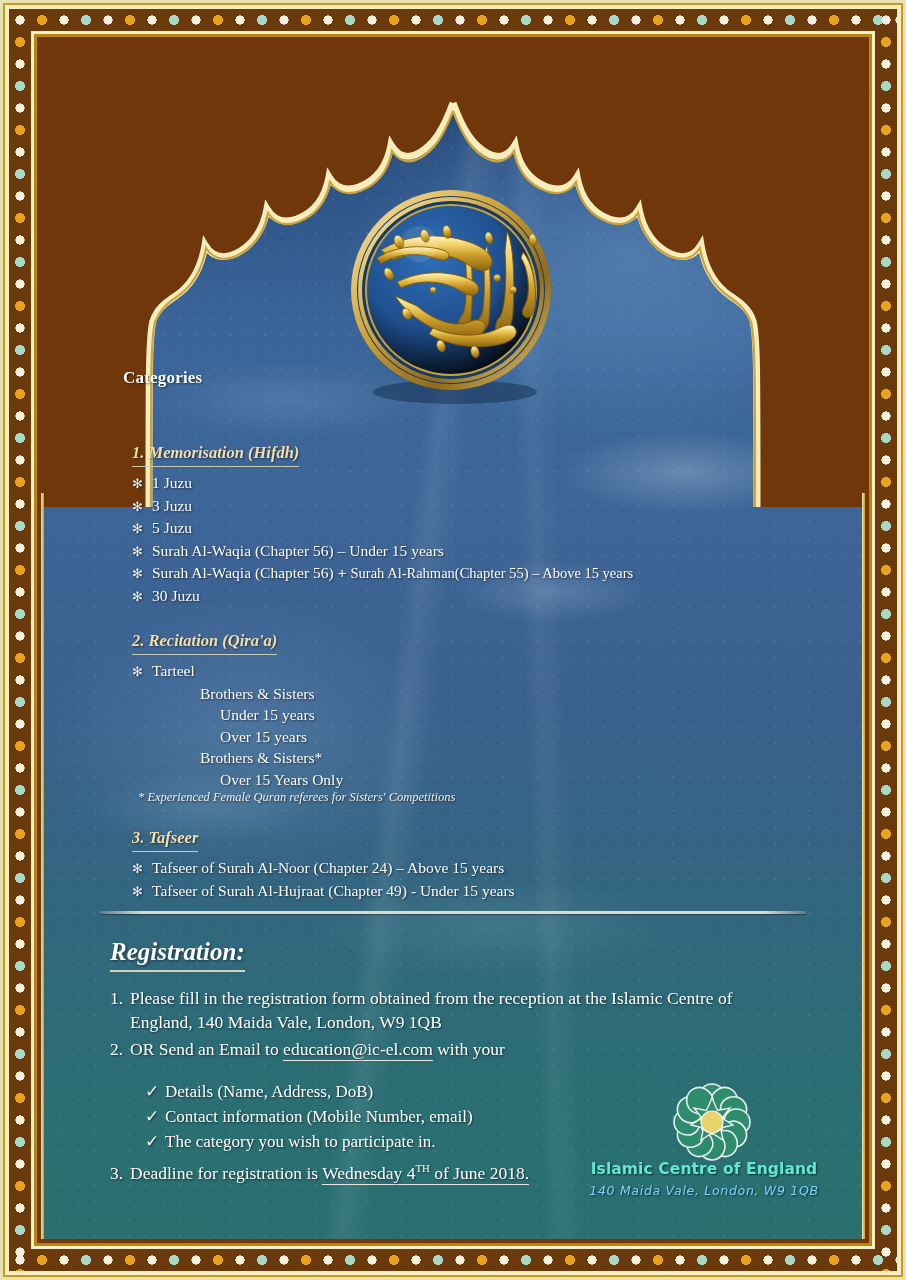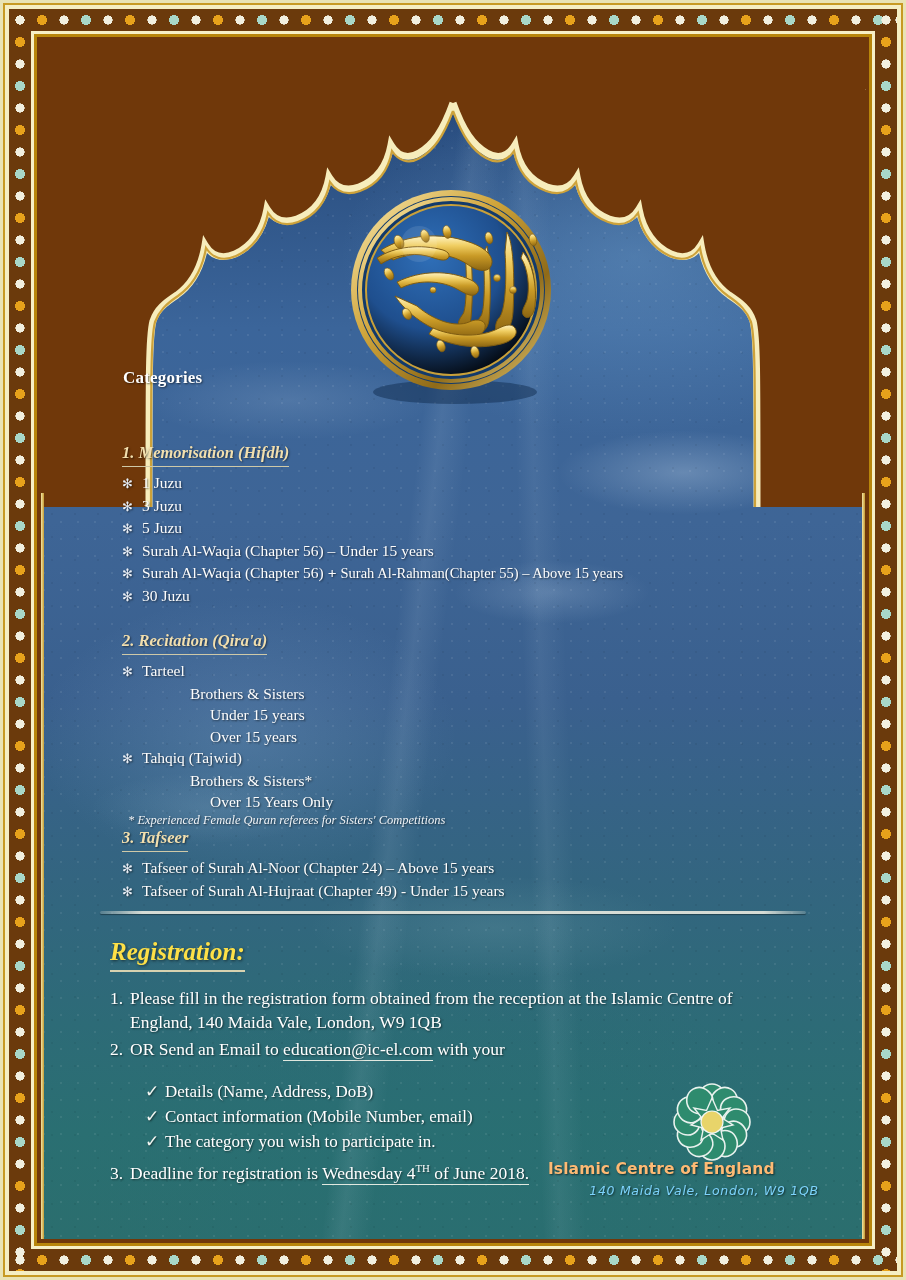--- a/index.html
+++ b/index.html
@@ -127,21 +127,21 @@
   .content{
     position:absolute; left:0; top:0; right:0; bottom:0;
     color:#fff;
   }
   .sec-title{
     position:absolute; left:123px; top:368px;
     font-size:17px; font-weight:bold; letter-spacing:.2px;
     text-shadow:1px 1px 2px rgba(0,0,0,.55);
   }
 
-  .catblock{position:absolute;left:122px;right:40px;}
+  .catblock{position:absolute;left:132px;right:40px;}
   .cat-head{
     display:inline-block;
     font-style:italic; font-weight:bold; font-size:16.5px;
     color:#f2dfae;
     border-bottom:1.6px solid #cfc9a8;
     padding-bottom:3px; margin-bottom:5px;
     text-shadow:1px 1px 2px rgba(0,0,0,.5);
   }
   ul.items{list-style:none;}
   ul.items li{
@@ -161,21 +161,21 @@
 
   .divider{
     position:absolute; left:100px; right:100px; top:911px; height:3px;
     background:linear-gradient(90deg,rgba(200,205,200,.25),rgba(222,226,218,.95) 6%,rgba(222,226,218,.95) 94%,rgba(200,205,200,.25));
     border-radius:2px;
     box-shadow:0 1px 1px rgba(0,0,0,.35);
   }
 
   .reg-head{
     position:absolute; left:110px; top:938px;
-    font-style:italic; font-weight:bold; font-size:25px; color:#fde047;
+    font-style:italic; font-weight:bold; font-size:25px; color:#ffffff;
     border-bottom:2px solid #d8d2b0; padding-bottom:4px;
     text-shadow:1px 1px 3px rgba(0,0,0,.55);
   }
   .reg-list{position:absolute;left:110px;right:55px;top:986px;}
   .reg-item{
     font-size:17.5px; line-height:24px; color:#fff;
     text-shadow:1px 1px 2px rgba(0,0,0,.55);
     margin-bottom:3px;
   }
   .reg-item .num{display:inline-block;width:20px;}
@@ -184,22 +184,22 @@
   .checks{list-style:none;padding-left:35px;margin-top:18px;}
   .checks li{font-size:17px;line-height:25px;color:#fff;text-shadow:1px 1px 2px rgba(0,0,0,.55);}
   .chk{display:inline-block;width:20px;color:#f2f6f2;}
   .deadline{border-bottom:1.4px solid rgba(245,245,235,.9);padding-bottom:1px;}
   .sup{font-size:.62em;vertical-align:super;}
 
   
   .logo{position:absolute;left:668px;top:1078px;width:88px;height:88px;}
   .org-name{
     position:absolute; left:548px; right:46px; top:1160px;
-    text-align:left; font-family:"DejaVu Sans", sans-serif;
-    font-size:15.5px; font-weight:bold; color:#fdba74;
+    text-align:center; font-family:"DejaVu Sans", sans-serif;
+    font-size:15.5px; font-weight:bold; color:#5eead4;
     text-shadow:1px 1px 2px rgba(0,0,0,.6); letter-spacing:.1px;
   }
   .org-addr{
     position:absolute; left:548px; right:46px; top:1183px;
     text-align:center; font-family:"DejaVu Sans", sans-serif;
     font-size:12.5px; color:#7dd3fc; letter-spacing:.7px;
     text-shadow:1px 1px 2px rgba(0,0,0,.6);
     font-style:italic;
   }
 </style>
@@ -527,21 +527,20 @@
       </ul>
     </div>
 
     <div class="catblock" style="top:631px;">
       <div class="cat-head">2. Recitation (Qira'a)</div>
       <ul class="items">
         <li><span class="bul">✻</span><span>Tarteel</span></li>
         <li class="ind1"><span>Brothers &amp; Sisters</span></li>
         <li class="ind2"><span>Under 15 years</span></li>
         <li class="ind2"><span>Over 15 years</span></li>
-        <li><span class="bul">✻</span><span>Tahqiq (Tajwid)</span></li>
         <li class="ind1"><span>Brothers &amp; Sisters*</span></li>
         <li class="ind2"><span>Over 15 Years Only</span></li>
       </ul>
       <div class="note">*  Experienced Female Quran referees for  Sisters' Competitions</div>
     </div>
 
     <div class="catblock" style="top:828px;">
       <div class="cat-head">3. Tafseer</div>
       <ul class="items">
         <li class="small-li"><span class="bul">✻</span><span>Tafseer of Surah Al-Noor  (Chapter 24) – Above 15 years</span></li>

